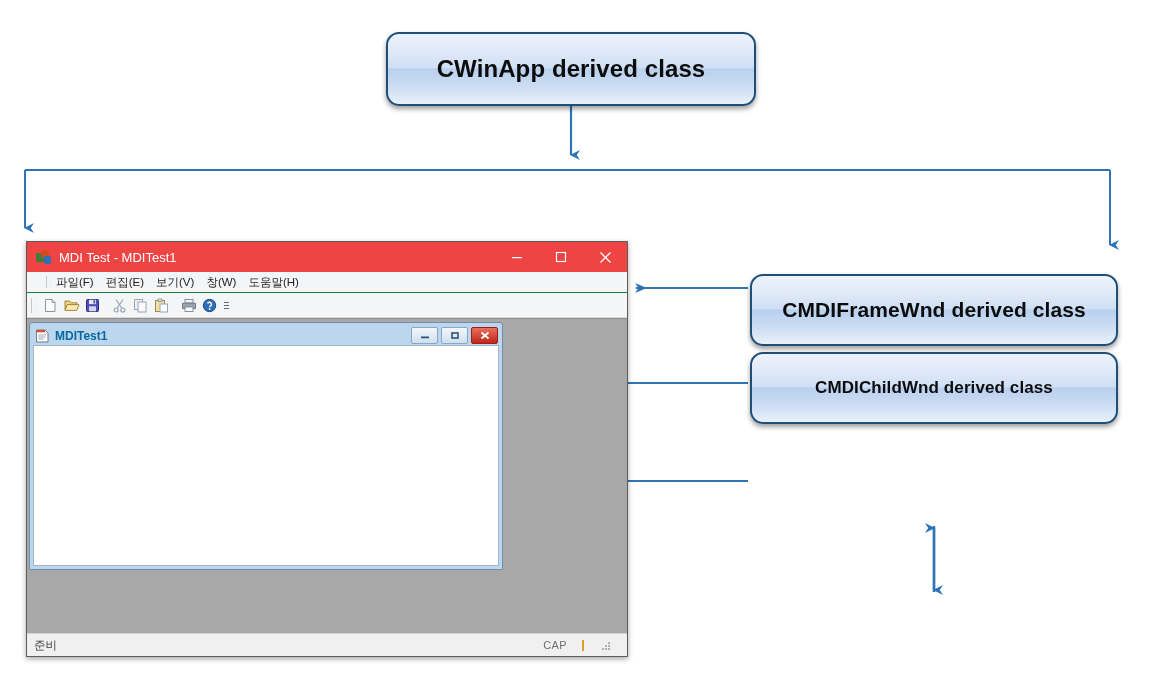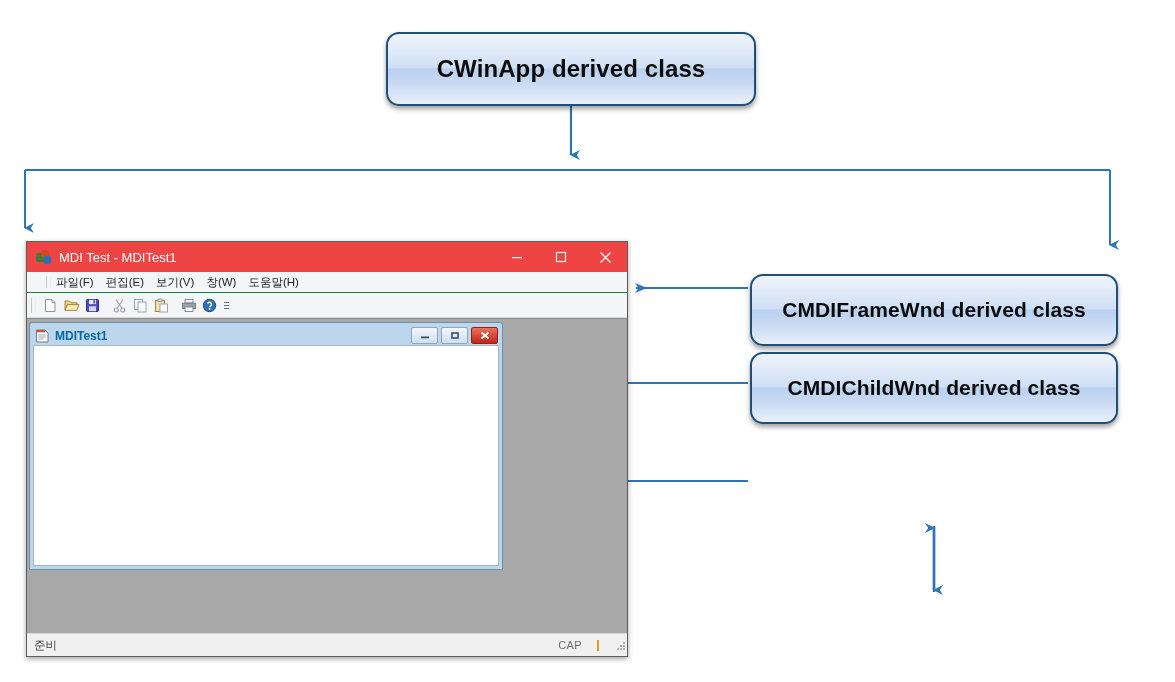--- a/index.html
+++ b/index.html
@@ -23,21 +23,21 @@
   }
   .cbox .lbl{
     font-weight:bold;color:#0c0c0c;white-space:nowrap;
     letter-spacing:.1px;
   }
   #box-cwinapp{left:386px;top:32px;width:370px;height:74px;}
   #box-cwinapp .lbl{font-size:24px;}
   #box-frame{left:750px;top:258px;width:368px;height:72px;margin-top:16px;}
   #box-frame .lbl{font-size:21px;}
   #box-child{left:750px;top:352px;width:368px;height:72px;}
-  #box-child .lbl{font-size:21px;}
+  #box-child .lbl{font-size:17px;}
   #box-view{left:750px;top:448px;width:368px;height:72px;}
   #box-view .lbl{font-size:21px;}
   #box-doc{left:750px;top:598px;width:368px;height:72px;}
   #box-doc .lbl{font-size:21px;}
 
   
   #wires{position:absolute;left:0;top:0;width:1175px;height:682px;pointer-events:none;}
 
   
   #appwin{
@@ -102,21 +102,21 @@
   .cbtn svg{display:block;}
   #childview{
     flex:1 1 auto;background:#ffffff;border:1px solid #9fb6cb;box-sizing:border-box;
   }
   
   #statusbar{
     height:22px;background:#f0f0f0;border-top:1px solid #d4d4d4;
     display:flex;align-items:center;flex:0 0 auto;font-size:11.5px;color:#3a3a3a;
   }
   #statusleft{margin-left:7px;white-space:nowrap;}
-  #statusright{margin-left:auto;display:flex;align-items:center;gap:15px;padding-right:0;}
+  #statusright{margin-left:auto;display:flex;align-items:center;gap:15px;padding-right:15px;}
   #capstate{font-size:11px;color:#6d6d6d;letter-spacing:.4px;}
   #capbar{width:2px;height:11px;background:#d8a227;}
   #grip{width:13px;height:13px;position:relative;}
   #grip i{position:absolute;width:2px;height:2px;background:#b0b0b0;}
 </style>
 </head>
 <body>
 
 <div id="stage">
 

